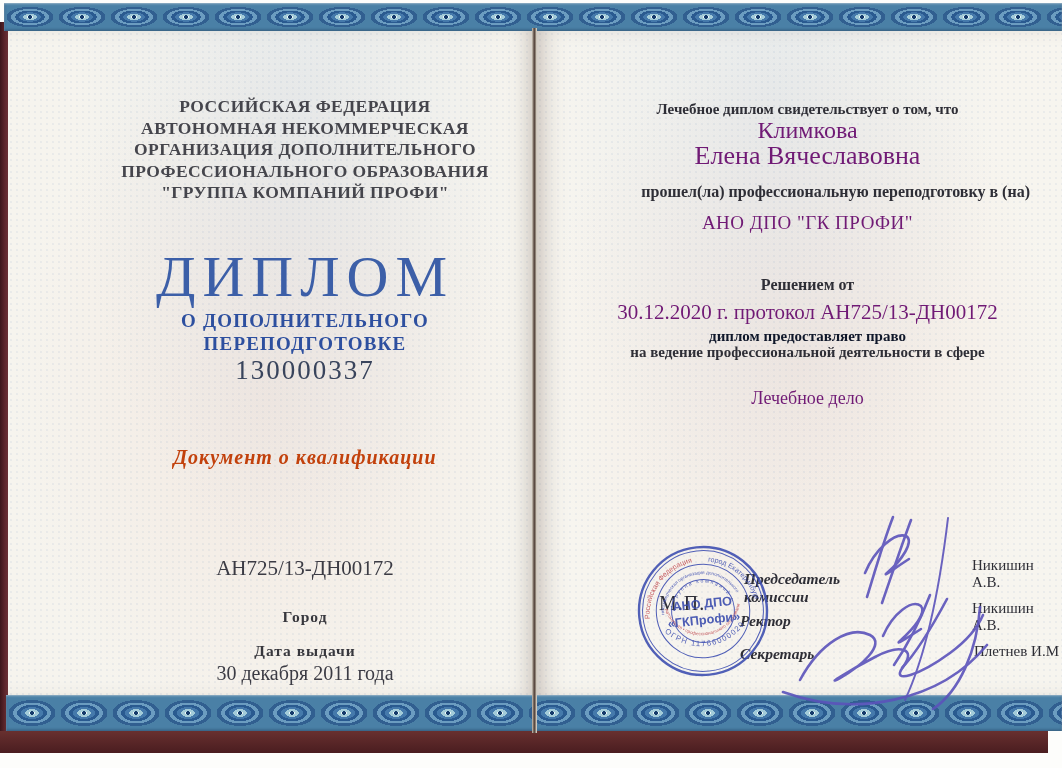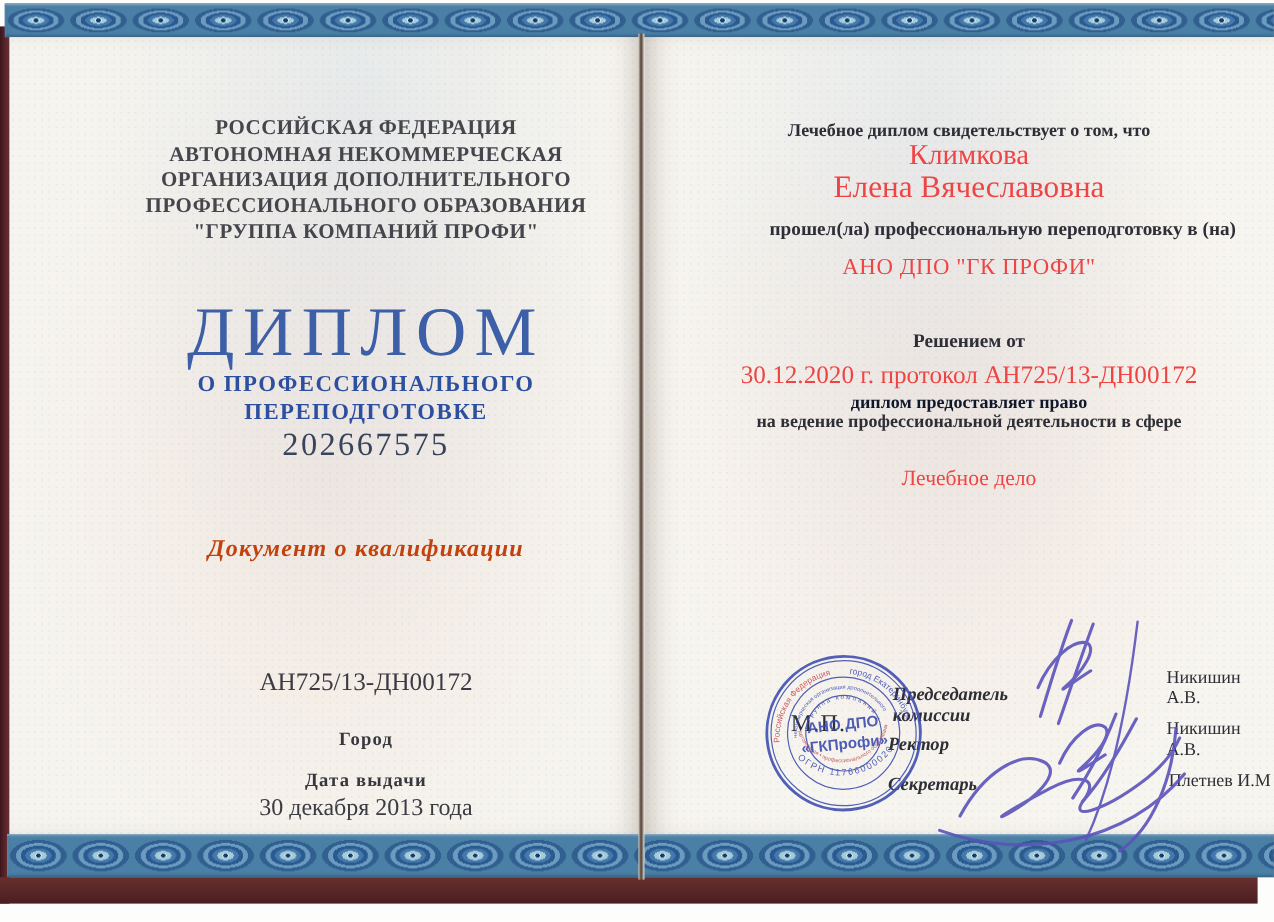--- a/index.html
+++ b/index.html
@@ -42,21 +42,21 @@
       radial-gradient(rgba(120,150,190,.10) 1px, rgba(0,0,0,0) 1px),
       radial-gradient(ellipse at 45% 10%, rgba(150,180,215,.16), rgba(0,0,0,0) 55%),
       radial-gradient(ellipse at 50% 50%, rgba(235,208,198,.35), rgba(0,0,0,0) 70%);
     background-size:6px 6px, 100% 100%, 100% 100%;
     box-shadow: inset 16px 0 24px -12px rgba(90,70,60,.35);
   }
   .spine { position:absolute; left:532px; top:28px; width:5px; height:705px;
     background:linear-gradient(90deg,#cfc8bb, #4e3d36 45%, #8d8176 70%, #efebe0); }
 
   
-  .t { position:absolute; text-align:center; color:#ef4444; }
+  .t { position:absolute; text-align:center; color:#701a75; }
 
   
   .org-block { left:95px; top:96px; width:420px; font-size:17.5px; font-weight:bold; color:#45454c; line-height:21.5px; letter-spacing:.4px; }
   .diploma-title { left:95px; top:243px; width:420px; font-size:58px; color:#3c5fa8; letter-spacing:7px; }
   .diploma-subtitle { left:95px; top:309px; width:420px; font-size:19px; font-weight:bold; color:#2d4f9f; letter-spacing:1.2px; line-height:23px; }
   .diploma-number { left:95px; top:355px; width:420px; font-size:27px; color:#39445c; letter-spacing:2px; }
   .doc-type { left:95px; top:446px; width:420px; font-size:20px; font-style:italic; font-weight:bold; color:#c2410c; letter-spacing:1px; }
   .small-label { font-size:15.5px; font-weight:bold; color:#37373d; letter-spacing:1px; }
   .reg-label { left:95px; top:536px; width:420px; }
   .reg-value { left:95px; top:556px; width:420px; font-size:21px; color:#3b3b44; }
@@ -107,30 +107,30 @@
   <div class="t org-block">
     <div>РОССИЙСКАЯ ФЕДЕРАЦИЯ</div>
     <div>АВТОНОМНАЯ НЕКОММЕРЧЕСКАЯ</div>
     <div>ОРГАНИЗАЦИЯ ДОПОЛНИТЕЛЬНОГО</div>
     <div>ПРОФЕССИОНАЛЬНОГО ОБРАЗОВАНИЯ</div>
     <div>"ГРУППА КОМПАНИЙ ПРОФИ"</div>
   </div>
 
   <div class="t diploma-title">ДИПЛОМ</div>
   <div class="t diploma-subtitle">
-    <div>О ПРОФЕССИОНАЛЬНОГО</div>
+    <div>О ДОПОЛНИТЕЛЬНОГО</div>
     <div>ПЕРЕПОДГОТОВКЕ</div>
   </div>
-  <div class="t diploma-number">202667575</div>
+  <div class="t diploma-number">130000337</div>
   <div class="t doc-type">Документ о квалификации</div>
 
   <div class="t reg-value">АН725/13-ДН00172</div>
   <div class="t small-label city-label">Город</div>
   <div class="t small-label date-label">Дата выдачи</div>
-  <div class="t date-value">30 декабря 2013 года</div>
+  <div class="t date-value">30 декабря 2011 года</div>
 
   <div class="t rp statement">Лечебное диплом свидетельствует о том, что</div>
   <div class="t rp holder-surname">Климкова</div>
   <div class="t rp holder-name">Елена Вячеславовна</div>
   <div class="t rp completed">прошел(ла) профессиональную переподготовку в (на)</div>
   <div class="t rp organization">АНО ДПО "ГК ПРОФИ"</div>
   <div class="t rp decision-label">Решением от</div>
   <div class="t rp decision-details">30.12.2020 г. протокол АН725/13-ДН00172</div>
   <div class="t rp grants1">диплом предоставляет право</div>
   <div class="t rp grants2">на ведение профессиональной деятельности в сфере</div>

